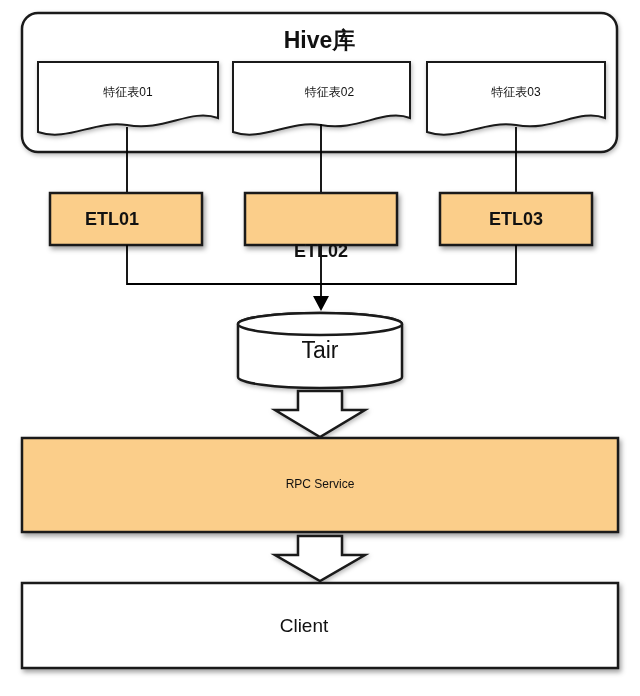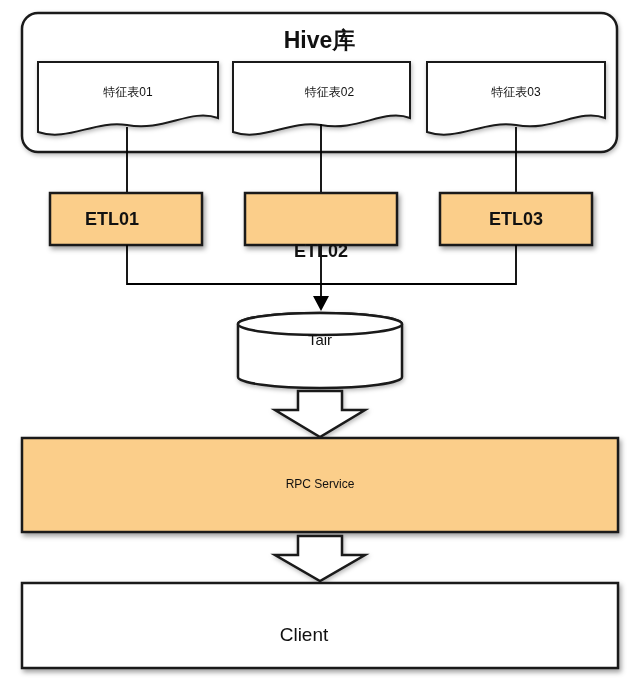--- a/index.html
+++ b/index.html
@@ -39,23 +39,23 @@
   }
   .hive-title  { left: 22px;  top: 22px;  width: 595px; height: 36px; font-size: 23px; font-weight: 600; }
   .doc-label   { top: 68px;   height: 50px; font-size: 12px; font-weight: 500; }
   .doc-label-1 { left: 38px;  width: 180px; }
   .doc-label-2 { left: 233px; width: 177px; margin-left: 8px; }
   .doc-label-3 { left: 427px; width: 178px; }
   .etl-label   { top: 193px;  height: 52px; font-size: 18px; font-weight: 600; }
   .etl-label-1 { left: 50px;  width: 124px; }
   .etl-label-2 { left: 245px; width: 152px; margin-top: 32px; }
   .etl-label-3 { left: 440px; width: 152px; }
-  .tair-label  { left: 238px; top: 312px; width: 164px; height: 56px; font-size: 15px; }
+  .tair-label  { left: 238px; top: 322px; width: 164px; height: 56px; font-size: 23px; }
   .rpc-label   { left: 22px;  top: 438px; width: 596px; height: 94px; font-size: 12px; }
-  .client-label{ left: 22px;  top: 583px; width: 564px; height: 85px; font-size: 19px; margin-top: 9px; }
+  .client-label{ left: 22px;  top: 583px; width: 564px; height: 85px; font-size: 19px; }
 </style>
 </head>
 <body>
 
 <div class="canvas">
 
   <svg class="diagram-svg" viewBox="0 0 640 696">
 
     <rect x="22" y="13" width="595" height="139" rx="16" ry="16" class="shadow-soft" fill="#ffffff" stroke="#1A1A1A" stroke-width="2.5"></rect>
 

